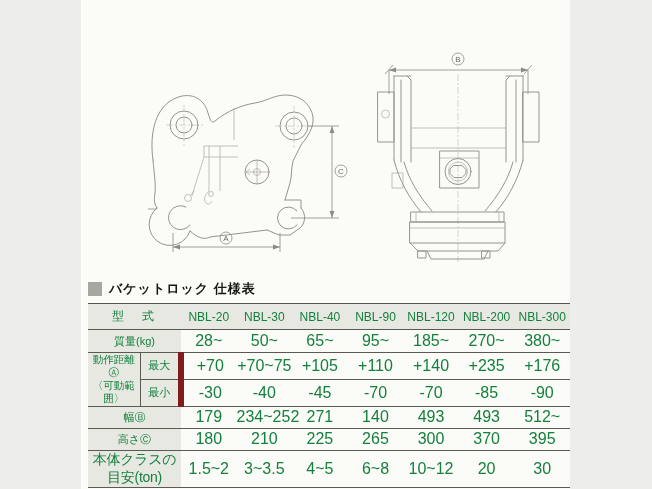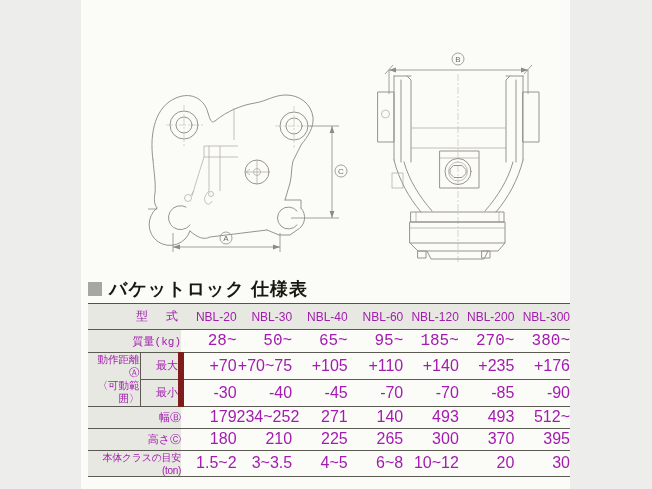--- a/index.html
+++ b/index.html
@@ -18,47 +18,47 @@
   .drawing{position:absolute;}
   #side-view{left:65px;top:78px;}
   #front-view{left:292px;top:50px;}
 
   .title-block{
     position:absolute;left:7px;top:279px;height:20px;
     display:flex;align-items:center;gap:7px;
   }
   .title-marker{width:14px;height:14px;background:#a7a7a2;}
   .title-text{
-    font-size:18px;font-weight:700;color:#17170f;letter-spacing:1px;white-space:nowrap;
+    font-size:13px;font-weight:700;color:#17170f;letter-spacing:1px;white-space:nowrap;
   }
 
   table.spec{
     position:absolute;left:7px;top:303px;width:482px;
     border-collapse:collapse;table-layout:fixed;
     border-top:1px solid #55544c;border-bottom:1px solid #55544c;
   }
   table.spec td,table.spec th{
-    padding:0;margin:0;text-align:right;vertical-align:middle;
+    padding:0;margin:0;text-align:center;vertical-align:middle;
     border-bottom:1px solid #5b5a52;
-    font-weight:400;color:#a21caf;
+    font-weight:400;color:#15803d;
   }
   tr.r-head{height:26px;}
-  tr.r-mass{height:23px;font-family:Liberation Mono, monospace;}
+  tr.r-mass{height:23px;}
   tr.r-max{height:23px;margin-top:36px;}
   tr.r-min{height:23px;}
   tr.r-wid{height:22px;}
   tr.r-hgt{height:22px;}
   tr.r-cls{height:19px;}
   .labelbg{background:#e7e8e2;}
   th.model{font-size:12px;font-weight:700;letter-spacing:0;}
   th.rowlabel{font-size:11px;font-weight:400;}
   td.val{font-size:16px;background:transparent;}
   th.merged{font-size:10.5px;line-height:1.25;border-right:1px solid #5b5a52;}
   th.sub{font-size:11px;border-right:6px solid #7f1d1d;}
-  th.longlabel{font-size:10px;letter-spacing:-0.3px;}
+  th.longlabel{font-size:14px;letter-spacing:-0.3px;}
   th.modelcol{font-size:12px;font-weight:400;letter-spacing:3px;}
 
   .footnote{
     position:absolute;left:7px;top:464px;width:482px;
     font-size:9.5px;letter-spacing:-0.45px;white-space:nowrap;
     color:#2d2d25;
   }
 
   
   .ln{stroke:#96948a;stroke-width:1;fill:none;stroke-linecap:round;stroke-linejoin:round;}
@@ -191,21 +191,21 @@
           <col>
           <col>
           <col>
       </colgroup>
       <tbody>
           <tr class="r-head">
         <th class="labelbg modelcol" colspan="2">型　式</th>
         <th class="labelbg model">NBL-20</th>
         <th class="labelbg model">NBL-30</th>
         <th class="labelbg model">NBL-40</th>
-        <th class="labelbg model">NBL-60</th>
+        <th class="labelbg model">NBL-90</th>
         <th class="labelbg model">NBL-120</th>
         <th class="labelbg model">NBL-200</th>
         <th class="labelbg model">NBL-300</th>
       </tr>
       <tr class="r-mass">
         <th class="labelbg rowlabel" colspan="2">質量(kg)</th>
         <td class="val">28~</td>
         <td class="val">50~</td>
         <td class="val">65~</td>
         <td class="val">95~</td>

